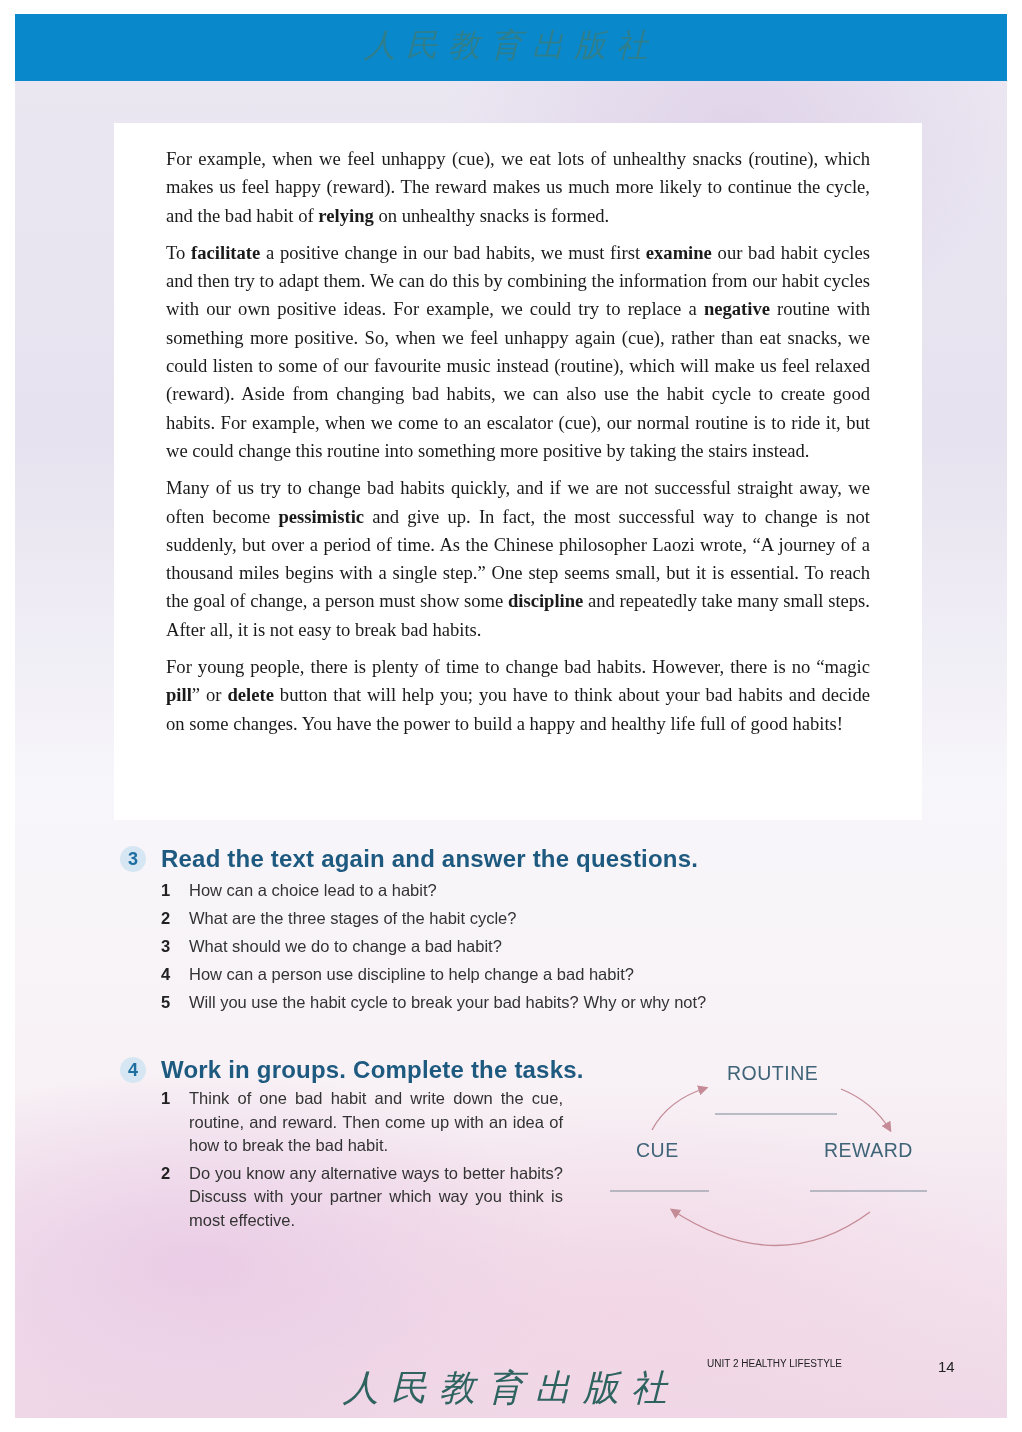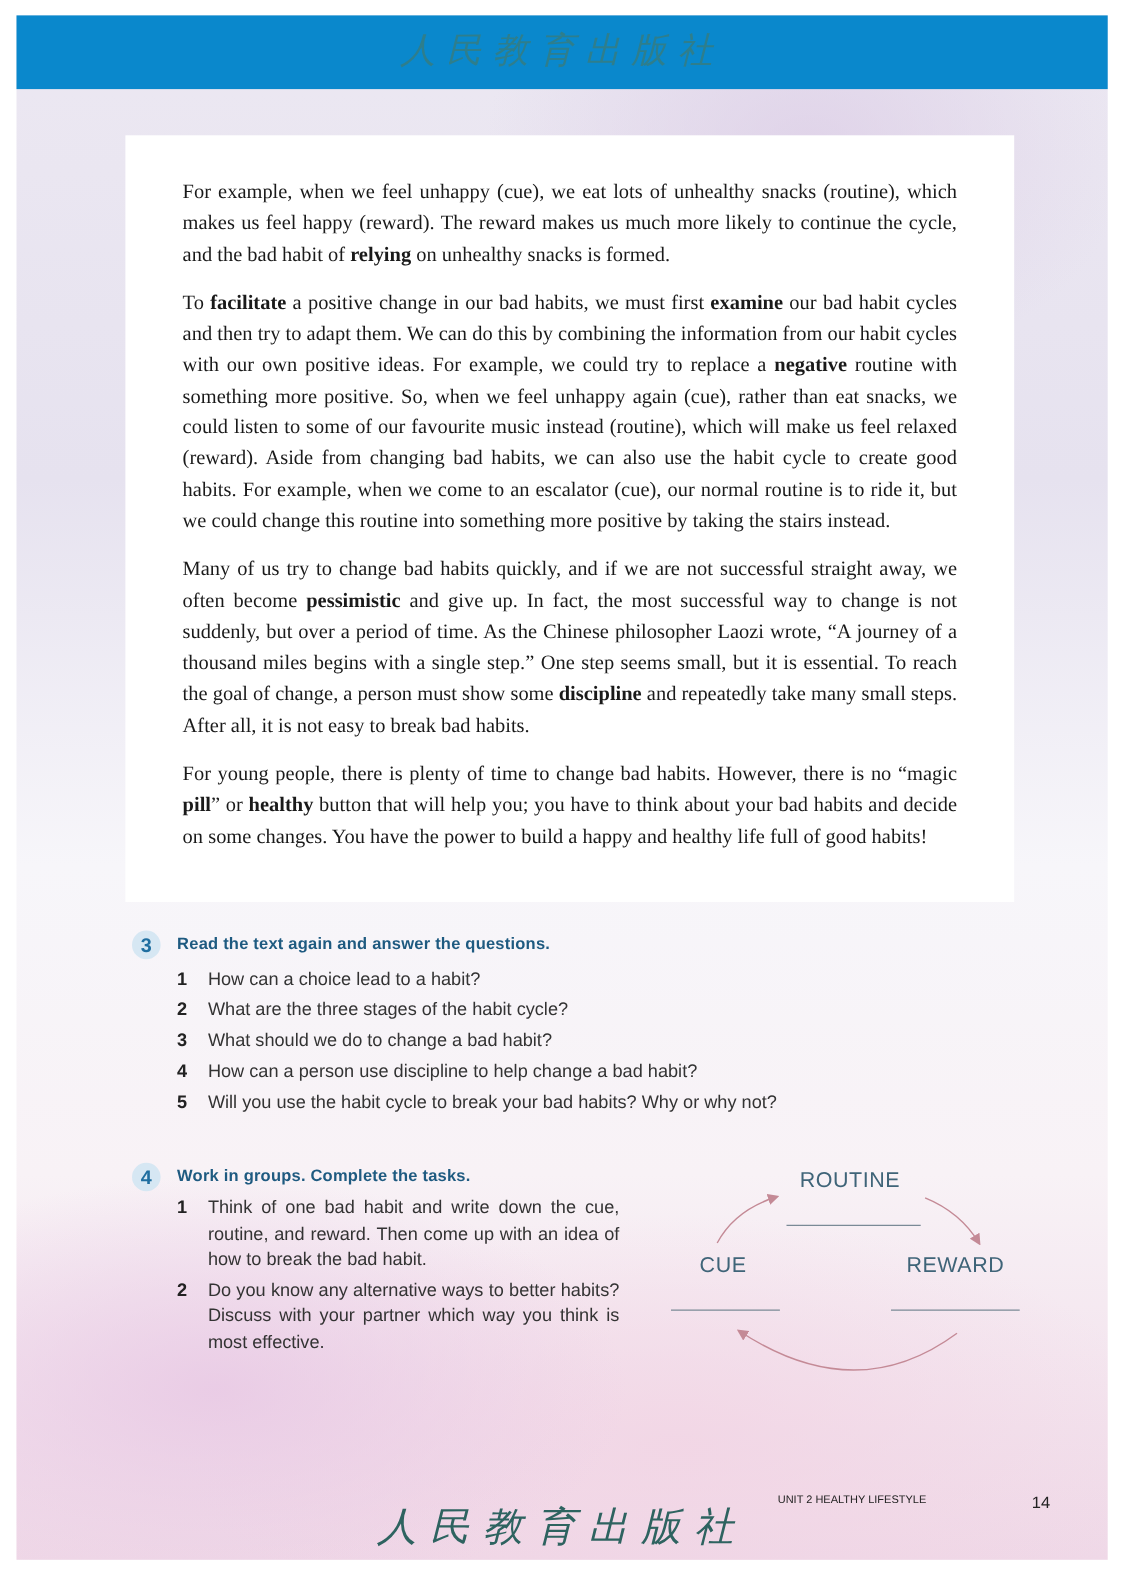--- a/index.html
+++ b/index.html
@@ -28,29 +28,29 @@
   .publisher-top { top: 10px; font-size: 32px; color: #3b7b77; opacity: 0.75; }
   .reading-card {
     position: absolute; left: 114px; top: 123px; width: 808px; height: 697px;
     background: #ffffff;
   }
   .reading-text {
     position: absolute; left: 52px; top: 22px; width: 704px;
     font-family: "Liberation Serif", serif; font-size: 18.6px; line-height: 28.3px; color: #1a1a1a;
     text-align: justify;
   }
-  .reading-text p { margin: 16px 0 9px 0; }
+  .reading-text p { margin: 0 0 9px 0; }
   .reading-text b { font-weight: bold; }
   .exercise { position: absolute; left: 120px; }
   .ex-num {
     position: absolute; left: 0; top: 0; width: 26px; height: 26px; border-radius: 50%;
     background: #d6e7f3; color: #1f6ea0; font-size: 18px; font-weight: bold; text-align: center; line-height: 26px;
   }
   .ex-title {
-    position: absolute; left: 41px; top: 0; font-size: 15px; font-weight: bold; color: #1e5a80;
+    position: absolute; left: 41px; top: 0; font-size: 24px; font-weight: bold; color: #1e5a80;
     white-space: nowrap; line-height: 26px; letter-spacing: 0.2px;
   }
   .q-list { position: absolute; left: 41px; top: 33px; list-style: none; margin: 0; padding: 0; }
   .q-item { position: relative; height: 28px; font-size: 16.5px; color: #333333; line-height: 22px; white-space: nowrap; }
   .q-n { position: absolute; left: 0; top: 0; font-weight: bold; color: #222222; }
   .q-t { position: absolute; left: 28px; top: 0; }
   .task-list { position: absolute; left: 41px; top: 30px; list-style: none; margin: 0; padding: 0; width: 402px; }
   .task-item { position: relative; font-size: 16.5px; color: #333333; line-height: 23.5px; margin-bottom: 4px; }
   .task-n { position: absolute; left: 0; top: 0; font-weight: bold; color: #222222; }
   .task-t { display: block; margin-left: 28px; text-align: justify; }
@@ -68,21 +68,21 @@
 
 <div class="header-band">
   <div class="publisher-mark publisher-top">人民教育出版社</div>
 </div>
 
 <div class="reading-card">
   <div class="reading-text" id="reading-text">
       <p><span>For example, when we feel unhappy (cue), we eat lots of unhealthy snacks (routine), which makes us feel happy (reward). The reward makes us much more likely to continue the cycle, and the bad habit of </span><b>relying</b><span> on unhealthy snacks is formed.</span></p>
       <p><span>To </span><b>facilitate</b><span> a positive change in our bad habits, we must first </span><b>examine</b><span> our bad habit cycles and then try to adapt them. We can do this by combining the information from our habit cycles with our own positive ideas. For example, we could try to replace a </span><b>negative</b><span> routine with something more positive. So, when we feel unhappy again (cue), rather than eat snacks, we could listen to some of our favourite music instead (routine), which will make us feel relaxed (reward). Aside from changing bad habits, we can also use the habit cycle to create good habits. For example, when we come to an escalator (cue), our normal routine is to ride it, but we could change this routine into something more positive by taking the stairs instead.</span></p>
       <p><span>Many of us try to change bad habits quickly, and if we are not successful straight away, we often become </span><b>pessimistic</b><span> and give up. In fact, the most successful way to change is not suddenly, but over a period of time. As the Chinese philosopher Laozi wrote, “A journey of a thousand miles begins with a single step.” One step seems small, but it is essential. To reach the goal of change, a person must show some </span><b>discipline</b><span> and repeatedly take many small steps. After all, it is not easy to break bad habits.</span></p>
-      <p><span>For young people, there is plenty of time to change bad habits. However, there is no “magic </span><b>pill</b><span>” or </span><b>healthy</b><span> button that will help you; you have to think about your bad habits and decide on some changes. You have the power to build a happy and healthy life full of good habits!</span></p>
+      <p><span>For young people, there is plenty of time to change bad habits. However, there is no “magic </span><b>pill</b><span>” or </span><b>delete</b><span> button that will help you; you have to think about your bad habits and decide on some changes. You have the power to build a happy and healthy life full of good habits!</span></p>
     </div>
 </div>
 
 <div class="exercise" style="top:846px;">
   <div class="ex-num">3</div>
   <div class="ex-title">Read the text again and answer the questions.</div>
   <ul class="q-list">
     <li class="q-item">
         <span class="q-n">1</span>
         <span class="q-t">How can a choice lead to a habit?</span>

